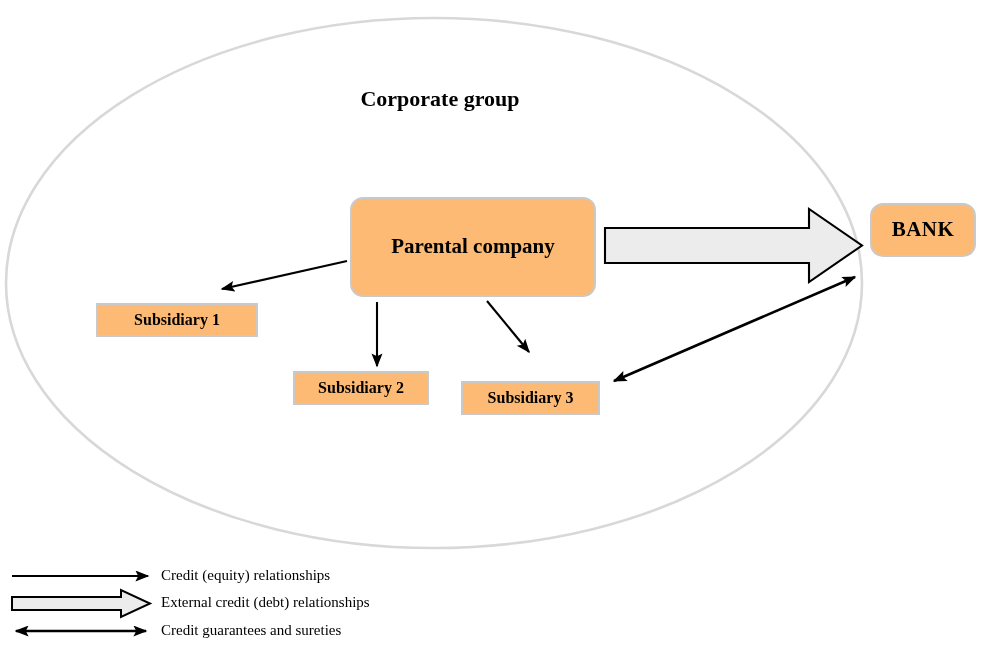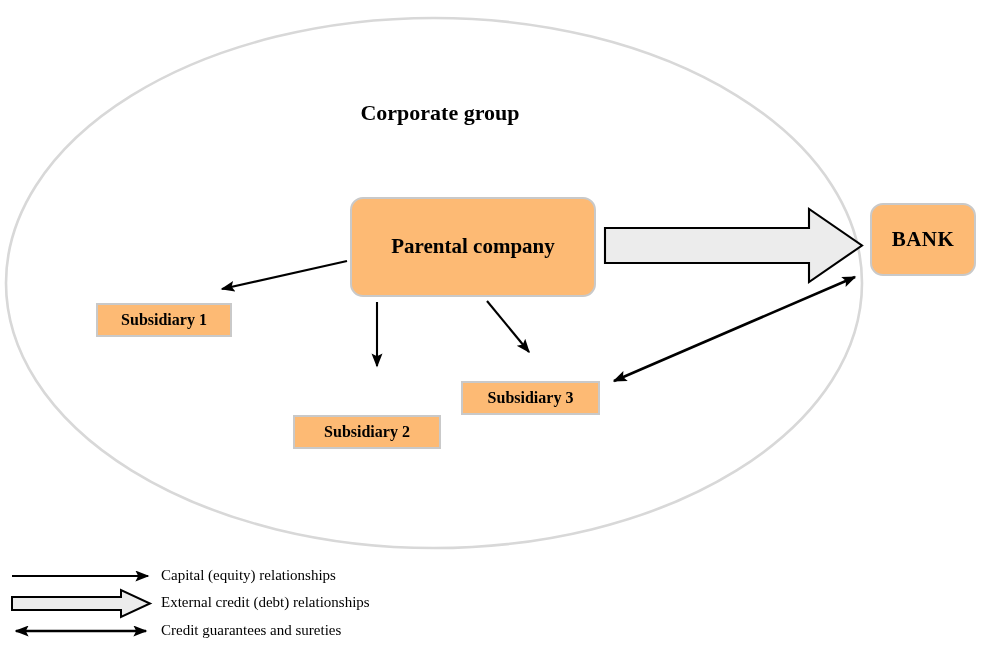--- a/index.html
+++ b/index.html
@@ -45,50 +45,49 @@
     left: 350px;
     top: 197px;
     width: 246px;
     height: 100px;
     font-size: 21px;
   }
   #bank-box {
     left: 870px;
     top: 203px;
     width: 106px;
-    height: 73px;
+    height: 54px;
     font-size: 21px;
     letter-spacing: 0.5px;
   }
   #subsidiary-1 {
     left: 96px;
     top: 303px;
-    width: 136px;
+    width: 162px;
     height: 34px;
     font-size: 16px;
   }
   #subsidiary-2 {
     left: 293px;
     top: 371px;
-    width: 148px;
+    width: 136px;
     height: 34px;
     font-size: 16px;
-    margin-top: 44px;
   }
   #subsidiary-3 {
     left: 461px;
     top: 381px;
     width: 139px;
     height: 34px;
     font-size: 16px;
   }
   #group-title {
     position: absolute;
     left: 0;
-    top: 100px;
+    top: 86px;
     width: 880px;
     text-align: center;
     font-size: 22px;
     font-weight: bold;
     color: #000000;
   }
   .legend-label {
     position: absolute;
     font-size: 15px;
     color: #000000;
@@ -144,19 +143,19 @@
   <div class="node-box rounded" id="parental-company">Parental company</div>
 
   <div class="node-box rounded" id="bank-box">BANK</div>
 
   <div class="node-box" id="subsidiary-1">Subsidiary 1</div>
 
   <div class="node-box" id="subsidiary-2">Subsidiary 2</div>
 
   <div class="node-box" id="subsidiary-3">Subsidiary 3</div>
 
-  <div class="legend-label" id="legend-label-0">Capital (equity) relationships</div>
+  <div class="legend-label" id="legend-label-0">Credit (equity) relationships</div>
 
   <div class="legend-label" id="legend-label-2">Credit guarantees and sureties</div>
 
   <div class="legend-label" id="legend-label-1">External credit (debt) relationships</div>
 
 </div>
 
 </body></html>

